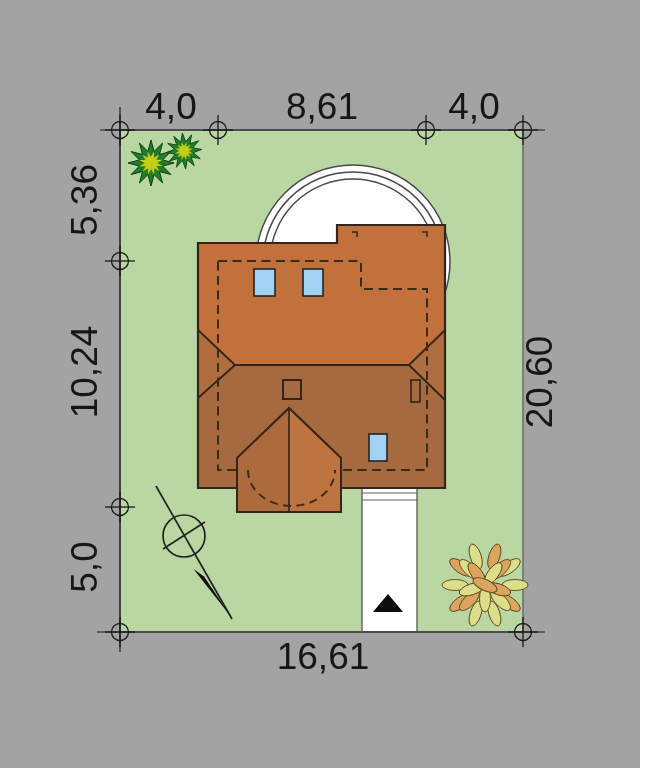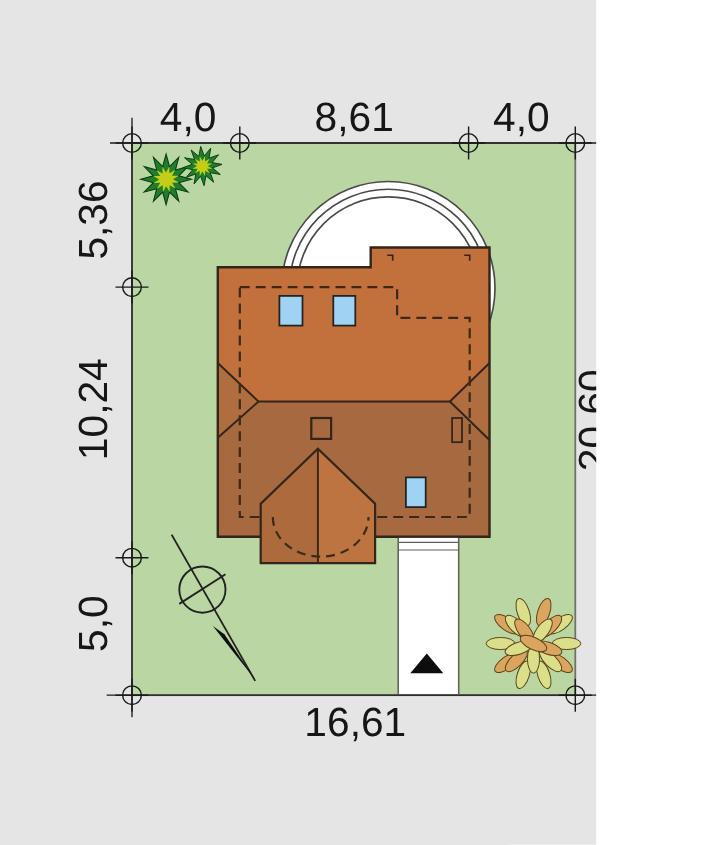--- a/index.html
+++ b/index.html
@@ -1,16 +1,16 @@
 <!DOCTYPE html>
 <html><head>
 <meta charset="utf-8">
 <style>
   html,body{margin:0;padding:0;background:#ffffff;}
-  .stage{position:relative;width:542px;height:768px;background:#e5e5e5;overflow:hidden;}
+  .stage{position:relative;width:640px;height:768px;background:#a3a3a3;overflow:hidden;}
   svg{display:block;}
   .dim-label{font-family:"Liberation Sans","DejaVu Sans",sans-serif;font-size:37px;fill:#161616;}
   .ink{stroke:#1a1a1a;stroke-width:1.2;fill:none;}
   .marker{stroke:#1a1a1a;stroke-width:1.3;fill:none;}
   .outline{stroke:#33251a;fill:none;}
   .leaf{stroke:#5a4419;stroke-width:0.9;}
   .leaf-y{fill:#dcdf8a;}
   .leaf-o{fill:#dba45f;}
 </style>
 </head>

